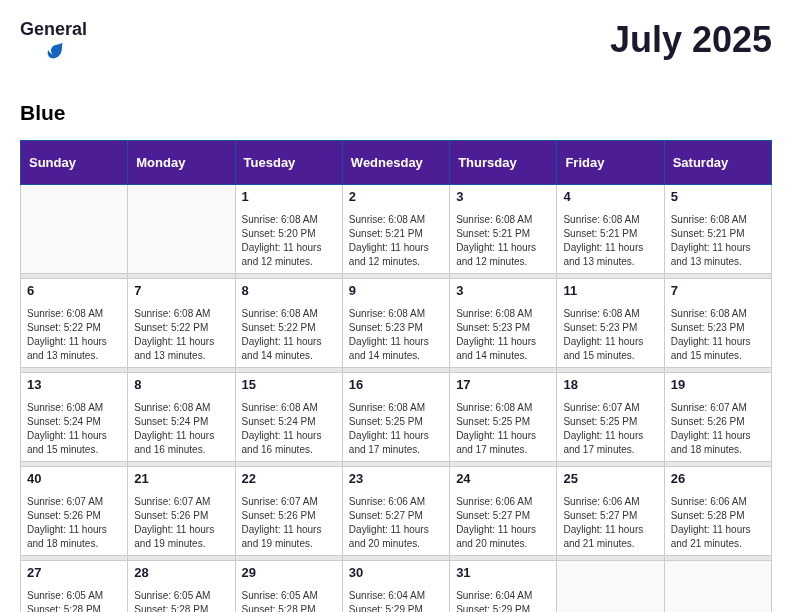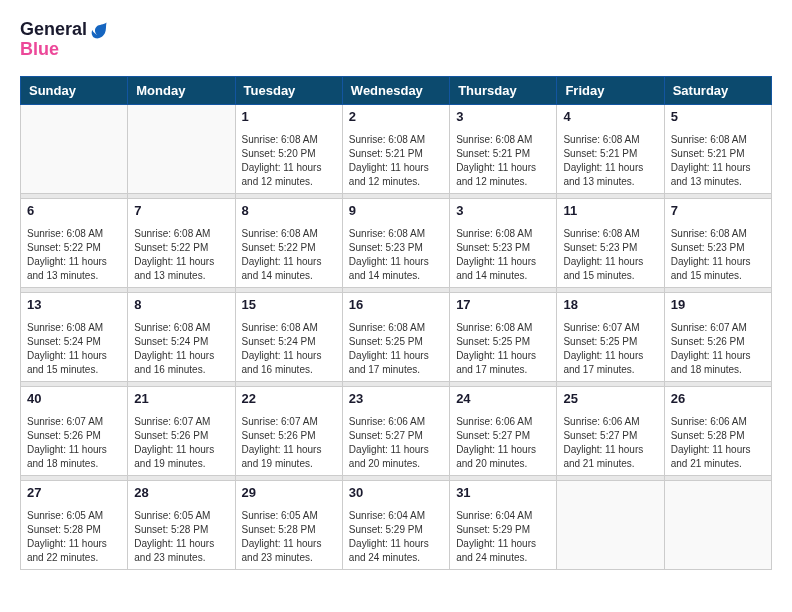--- a/index.html
+++ b/index.html
@@ -24,23 +24,24 @@
       display: flex;
       flex-direction: column;
       line-height: 1.1;
     }
     .logo-general {
       font-size: 18px;
       font-weight: bold;
       color: #1a1a2e;
     }
     .logo-blue {
-      font-size: 18px;
-      font-weight: bold;
-      color: #ec4899;
+      font-size: 21px;
+      font-weight: bold;
+      color: #000000;
+      margin-top: 41px;
     }
     .logo-icon {
       width: 20px;
       height: 20px;
       margin-left: 2px;
     }
     .title-area {
       text-align: right;
     }
     .month-title {
@@ -52,25 +53,25 @@
     .subtitle {
       font-size: 14px;
       color: #444;
     }
     .calendar {
       width: 100%;
       border-collapse: collapse;
       border: 1px solid #ccc;
     }
     .calendar th {
-      background: #0c4a6e;
+      background: #4c1d95;
       color: #fff;
       font-size: 13px;
       font-weight: bold;
-      padding: 6px 8px;
+      padding: 14px 8px;
       text-align: left;
       border: 1px solid #1255a0;
       margin-top: 44px;
     }
     .calendar td {
       vertical-align: top;
       border: 1px solid #ccc;
       padding: 4px 6px;
       width: calc(100% / 7);
       min-height: 80px;
@@ -94,30 +95,31 @@
       line-height: 1.4;
       margin-top: 9px;
     }
   </style>
 </head>
 <body>
 
 <div class="header">
   <div class="logo">
     <div class="logo-text">
-      <span style="display:flex;align-items:center;">
+      <span style="display:flex;align-items:center;flex-direction:column;">
         <span class="logo-general">General</span>
         <svg class="logo-icon" viewBox="0 0 24 24" fill="#1565c0">
           <path d="M21 3 C18 6, 12 5, 9 8 C6 11, 7 16, 10 18 C8 17, 5 15, 4 12 C2 16, 4 21, 8 22 C12 23, 17 20, 19 16 C21 12, 20 7, 21 3Z"></path>
         </svg>
       </span>
       <span class="logo-blue">Blue</span>
     </div>
   </div>
   <div class="title-area">
+    <div class="month-title">July 2025</div>
   </div>
 </div>
 
 <table class="calendar">
   <thead>
     <tr>
     <th>Sunday</th>
         <th>Monday</th>
         <th>Tuesday</th>
         <th>Wednesday</th>

